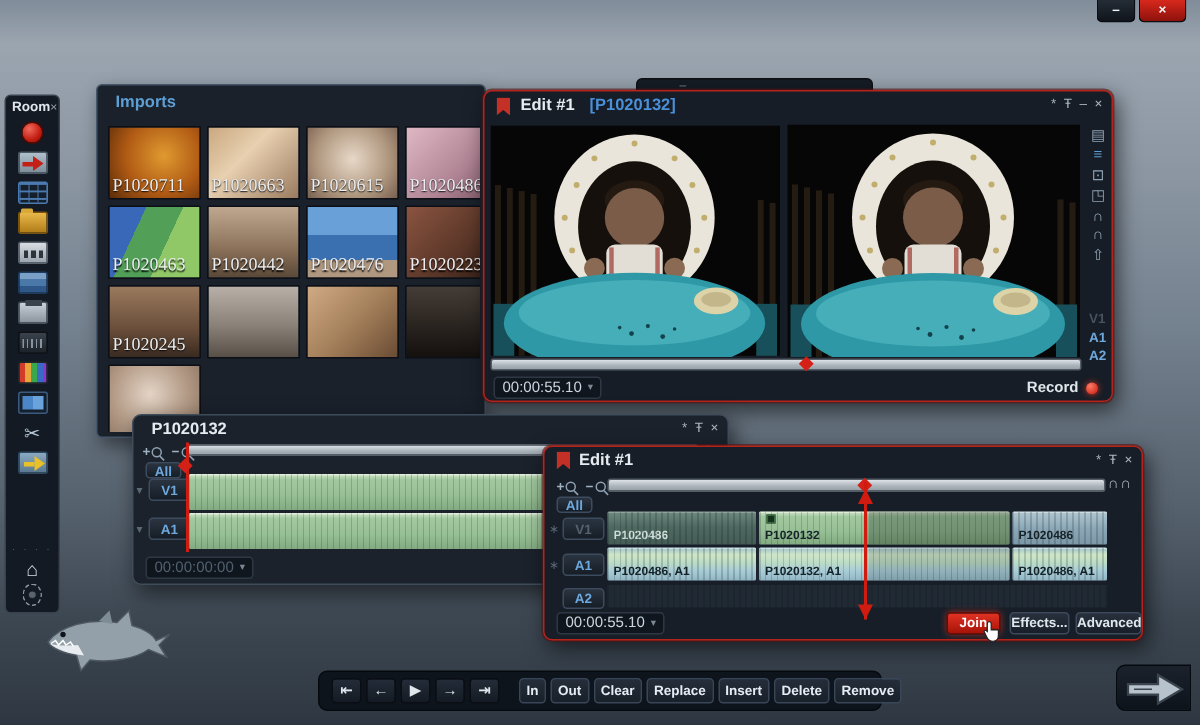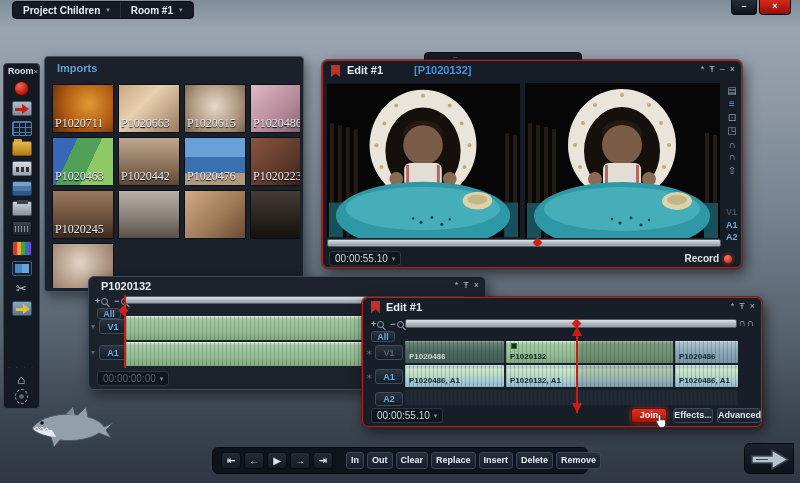--- a/index.html
+++ b/index.html
@@ -5,21 +5,21 @@
   html,body{margin:0;padding:0;background:#2c343e;}
   *{box-sizing:border-box;font-family:"Liberation Sans","DejaVu Sans",sans-serif;}
   #stage{position:relative;width:800px;height:483px;overflow:hidden;
     background:linear-gradient(180deg,#808c99 0%,#9aa5b0 6%,#8d98a4 22%,#74818e 45%,#55616d 70%,#3c4651 86%,#2e3742 100%);}
   .abs{position:absolute;}
   
   .win{position:absolute;background:#161d26;border:1px solid #3e4c5c;border-radius:6px;
        box-shadow:3px 5px 14px rgba(0,0,0,.55);}
   .win.red{border:1px solid #b3241c;box-shadow:0 0 0 1px rgba(90,18,16,.6),3px 5px 14px rgba(0,0,0,.6);}
   .wtitle{color:#e6ebf0;font-size:11px;font-weight:bold;}
-  .wsub{color:#4a90d9;font-size:11px;font-weight:bold;margin-left:21px;}
+  .wsub{color:#4a90d9;font-size:11px;font-weight:bold;}
   .wicons{position:absolute;top:3px;right:6px;display:flex;gap:5px;color:#aab6c2;font-size:9px;line-height:10px;}
   .wicons span{cursor:default;}
   .flag{display:inline-block;width:9px;height:12px;background:#c23026;
         clip-path:polygon(0 0,100% 0,100% 100%,50% 70%,0 100%);}
   
   .chip{position:absolute;background:linear-gradient(180deg,#2a3440,#161d26);border:1px solid #3c4c5e;
         border-radius:3px;color:#6ea8dc;font-size:9px;font-weight:bold;text-align:center;line-height:12px;}
   .chip.dim{color:#56626e;}
   .tc{position:absolute;background:#10161e;border:1px solid #2e3844;border-radius:3px;color:#cdd6de;
       font-size:10px;padding:0 5px;line-height:13px;display:flex;align-items:center;gap:4px;}
@@ -83,21 +83,21 @@
   .ti-tiles::after{content:"";position:absolute;right:2px;top:2px;width:7px;height:9px;background:#6aa2dc;}
   .ti-scissors{color:#b8c8d8;font-size:13px;line-height:15px;text-align:center;}
   .ti-send{background:linear-gradient(180deg,#8aa8c0,#5a7890);border:1px solid #2e4a60;}
   .ti-send::before{content:"";position:absolute;left:3px;top:6px;width:7px;height:3px;background:#e8c028;}
   .ti-send::after{content:"";position:absolute;left:10px;top:2px;border-left:7px solid #e8c028;border-top:5px solid transparent;border-bottom:5px solid transparent;}
   #tfoot{position:absolute;bottom:4px;left:0;right:0;display:flex;flex-direction:column;align-items:center;gap:3px;}
   #tfoot .dots{color:#5a6672;font-size:6px;letter-spacing:2px;}
   #tfoot .home{color:#d8dde2;font-size:13px;line-height:13px;}
   #tfoot .finger{width:13px;height:15px;border:1px dashed #8a96a2;border-radius:50%;background:radial-gradient(circle,#59646e 25%,transparent 28%);}
   
-  #imports{left:44px;top:56px;width:260px;height:236px;background:#1a212b;border:1px solid #46566a;border-radius:4px;box-shadow:3px 5px 12px rgba(0,0,0,.45);}
+  #imports{left:64px;top:56px;width:260px;height:236px;background:#1a212b;border:1px solid #46566a;border-radius:4px;box-shadow:3px 5px 12px rgba(0,0,0,.45);}
   #imports .ttl{position:absolute;left:12px;top:5px;color:#5d9fd4;font-size:11px;font-weight:bold;}
   #thumbs{position:absolute;left:7px;top:27px;right:3px;bottom:3px;overflow:hidden;display:grid;
      grid-template-columns:repeat(4,62px);grid-auto-rows:49px;gap:4px;}
   .thumb{position:relative;border:1px solid #0c1016;border-radius:1px;}
   .thumb .lbl{position:absolute;left:2px;bottom:1px;color:#eceff2;font-size:12px;text-shadow:0 1px 1px #000;font-family:Liberation Serif, serif;}
   #thumbs .thumb:nth-child(1){background:radial-gradient(circle at 60% 40%,#e09a30,#b05a14 55%,#5a2c08);}
   #thumbs .thumb:nth-child(2){background:linear-gradient(135deg,#caa880 0%,#e8d0b0 40%,#9a7a60 100%);}
   #thumbs .thumb:nth-child(3){background:radial-gradient(circle at 50% 45%,#e8d8c8,#b09880 60%,#786050);}
   #thumbs .thumb:nth-child(4){background:linear-gradient(135deg,#e0b8c4,#b08494 60%,#7a5464);}
   #thumbs .thumb:nth-child(5){background:linear-gradient(115deg,#3a68b8 0 30%,#52a058 30% 60%,#90c868 60%);}
@@ -127,30 +127,20 @@
   
   .joinbtn{position:absolute;border-radius:3px;font-size:9px;font-weight:bold;text-align:center;line-height:13px;}
   .joinbtn.red{background:linear-gradient(180deg,#e03224,#a81408);border:1px solid #6a0c06;color:#fff;box-shadow:0 0 5px rgba(240,60,40,.6);}
   .joinbtn.gray{background:linear-gradient(180deg,#27303c,#181f29);border:1px solid #3c4a5c;color:#dfe6ec;}
 </style>
 </head>
 <body>
 
 <div id="stage">
 
-  <div id="projpill" class="abs">
-    <div class="seg">
-      <span>Project Children</span>
-      <span class="caret">▾</span>
-    </div>
-    <div class="seg">
-      <span>Room #1</span>
-      <span class="caret">▾</span>
-    </div>
-  </div>
   <div class="winbtn" style="left:731px;width:26px;background:linear-gradient(180deg,#242c36,#10151c);">–</div>
   <div class="winbtn" style="left:759px;width:32px;background:linear-gradient(180deg,#d8281c,#8e120c);">×</div>
 
   <div id="tools" class="abs">
     <header>
       <span class="ttl">Room</span>
       <span class="tx">×</span>
     </header>
     <div id="ticons">
       <span class="ti ti-record"></span>

